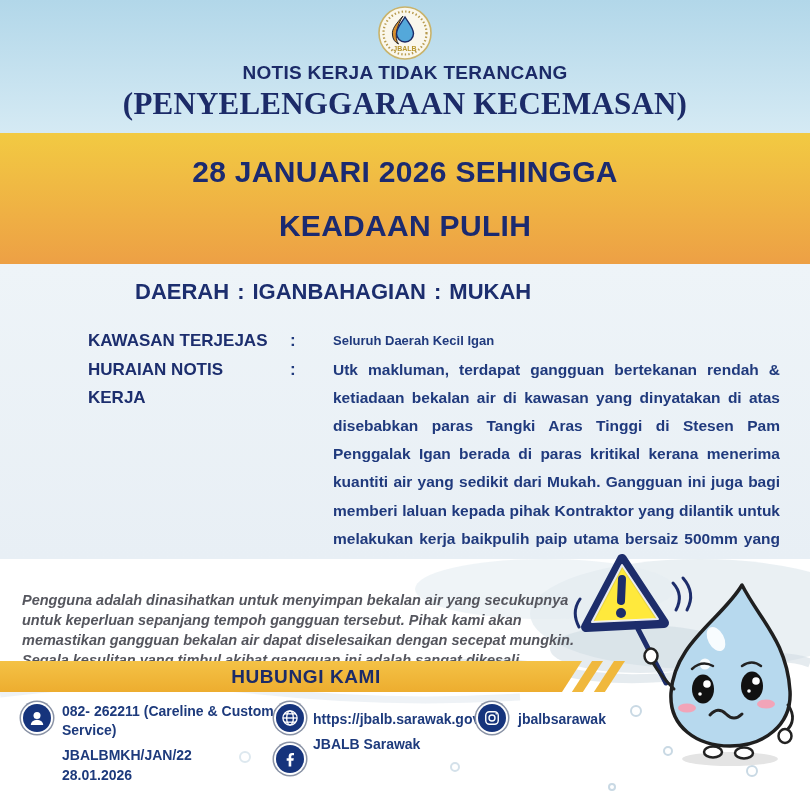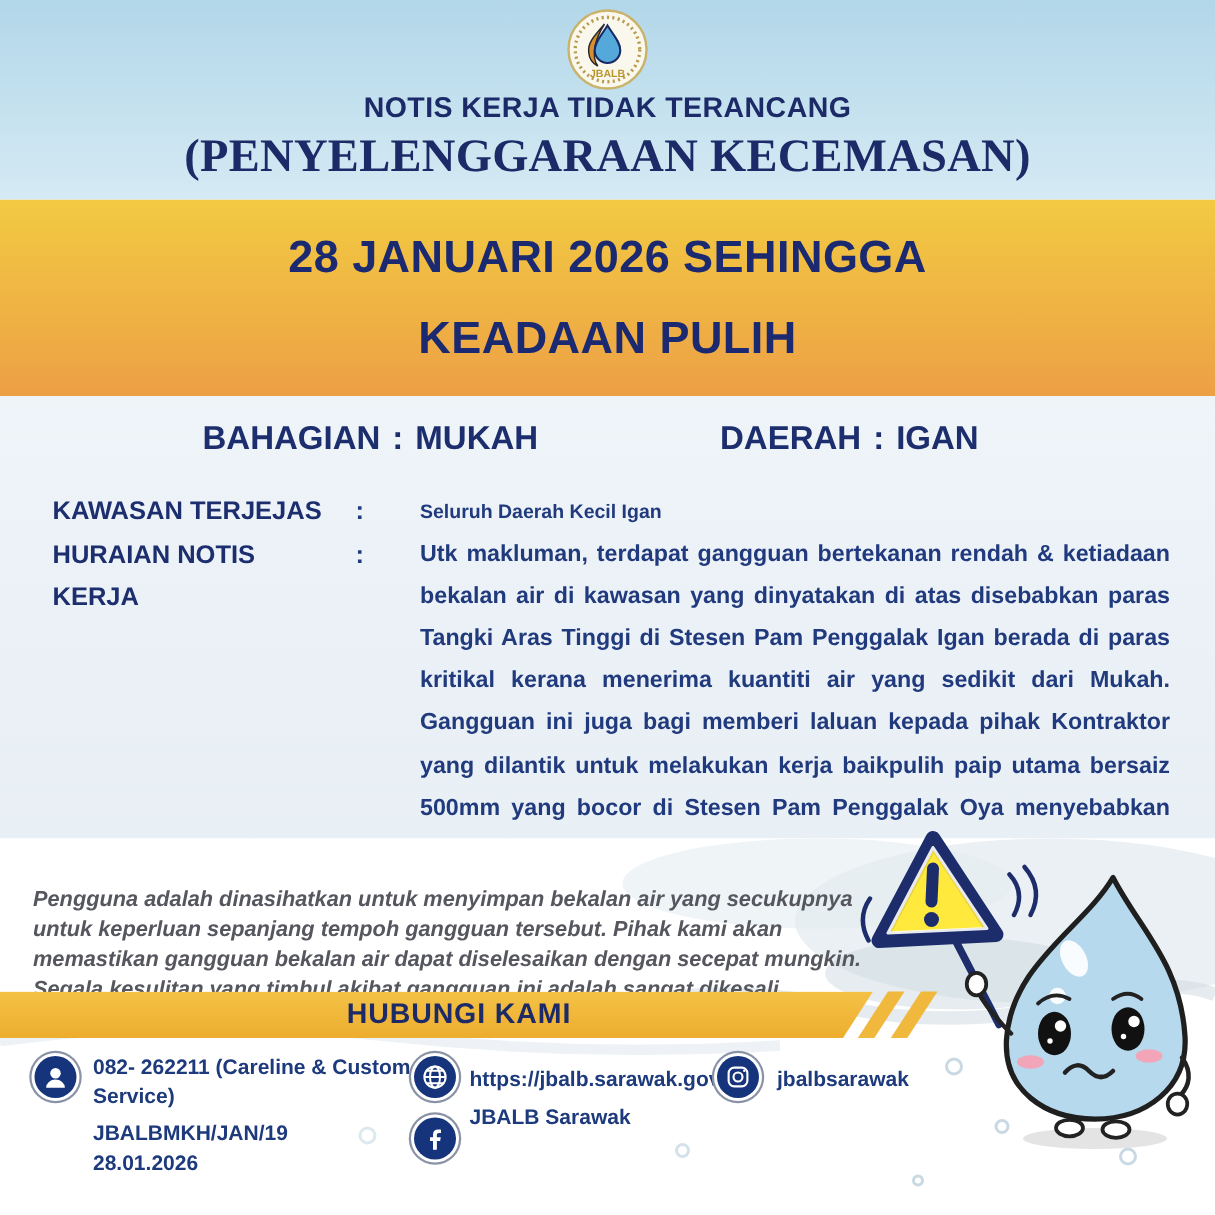--- a/index.html
+++ b/index.html
@@ -32,21 +32,21 @@
   }
   .region-row{
     display:flex;padding:15px 0 0 135px;color:#1c2e6e;
     font-size:22px;font-weight:bold;
   }
   .region-item{white-space:nowrap;}
   .region-item.first{width:345px;}
   .region-sep{padding:0 8px;}
   .details{
     display:grid;grid-template-columns:194px 51px 1fr;
-    padding:22px 30px 0 35px;color:#203a7d;
+    padding:22px 30px 0 52px;color:#203a7d;margin-left:36px;
   }
   .detail-label{font-size:17px;font-weight:bold;line-height:28.5px;color:#1c2e6e;}
   .detail-colon{font-size:17px;font-weight:bold;line-height:28.5px;text-align:left;padding-left:8px;}
   .detail-value{font-size:13px;font-weight:bold;line-height:28.5px;}
   .detail-par{font-size:15.5px;font-weight:bold;line-height:28.2px;text-align:justify;}
   
   .splash-section{
     position:relative;height:292px;background:#ffffff;
   }
   .splash-art{position:absolute;left:0;top:0;width:810px;height:245px;}
@@ -98,25 +98,25 @@
     <div class="main-title">(PENYELENGGARAAN KECEMASAN)</div>
   </div>
 
   <div class="banner">
     <div class="banner-line">28 JANUARI 2026 SEHINGGA</div>
     <div class="banner-line">KEADAAN PULIH</div>
   </div>
 
   <div class="mid-section">
     <div class="region-row">
+      <div class="region-item">
+        <span>DAERAH</span><span class="region-sep">:</span><span>IGAN</span>
+      </div>
       <div class="region-item first">
         <span>BAHAGIAN</span><span class="region-sep">:</span><span>MUKAH</span>
-      </div>
-      <div class="region-item">
-        <span>DAERAH</span><span class="region-sep">:</span><span>IGAN</span>
       </div>
     </div>
 
     <div class="details">
       <div class="detail-label">KAWASAN TERJEJAS</div>
       <div class="detail-colon">:</div>
       <div class="detail-value">Seluruh Daerah Kecil Igan</div>
 
       <div class="detail-label">HURAIAN NOTIS KERJA</div>
       <div class="detail-colon">:</div>
@@ -150,21 +150,21 @@
     <div class="bar-slash s1"></div>
     <div class="bar-slash s2"></div>
 
     <div class="icon-badge" style="left:23px;top:145px;">
       <svg width="20" height="20" viewBox="0 0 24 24">
         <circle cx="12" cy="9" r="4.2" fill="#fff"></circle>
         <path d="M4.5,20.5 a7.5,6.5 0 0 1 15,0 Z" fill="#fff"></path>
       </svg>
     </div>
     <div class="contact-text" style="left:62px;top:143px;width:225px;">082- 262211 (Careline &amp; Customer Service)</div>
-    <div class="contact-text" style="left:62px;top:187px;">JBALBMKH/JAN/19</div>
+    <div class="contact-text" style="left:62px;top:187px;">JBALBMKH/JAN/22</div>
     <div class="contact-text" style="left:62px;top:207px;">28.01.2026</div>
 
     <div class="icon-badge" style="left:276px;top:145px;">
       <svg width="20" height="20" viewBox="0 0 24 24" fill="none" stroke="#fff" stroke-width="1.6">
         <circle cx="12" cy="12" r="8.5"></circle>
         <ellipse cx="12" cy="12" rx="4" ry="8.5"></ellipse>
         <line x1="3.5" y1="12" x2="20.5" y2="12"></line>
         <line x1="5" y1="7" x2="19" y2="7"></line>
         <line x1="5" y1="17" x2="19" y2="17"></line>
       </svg>

